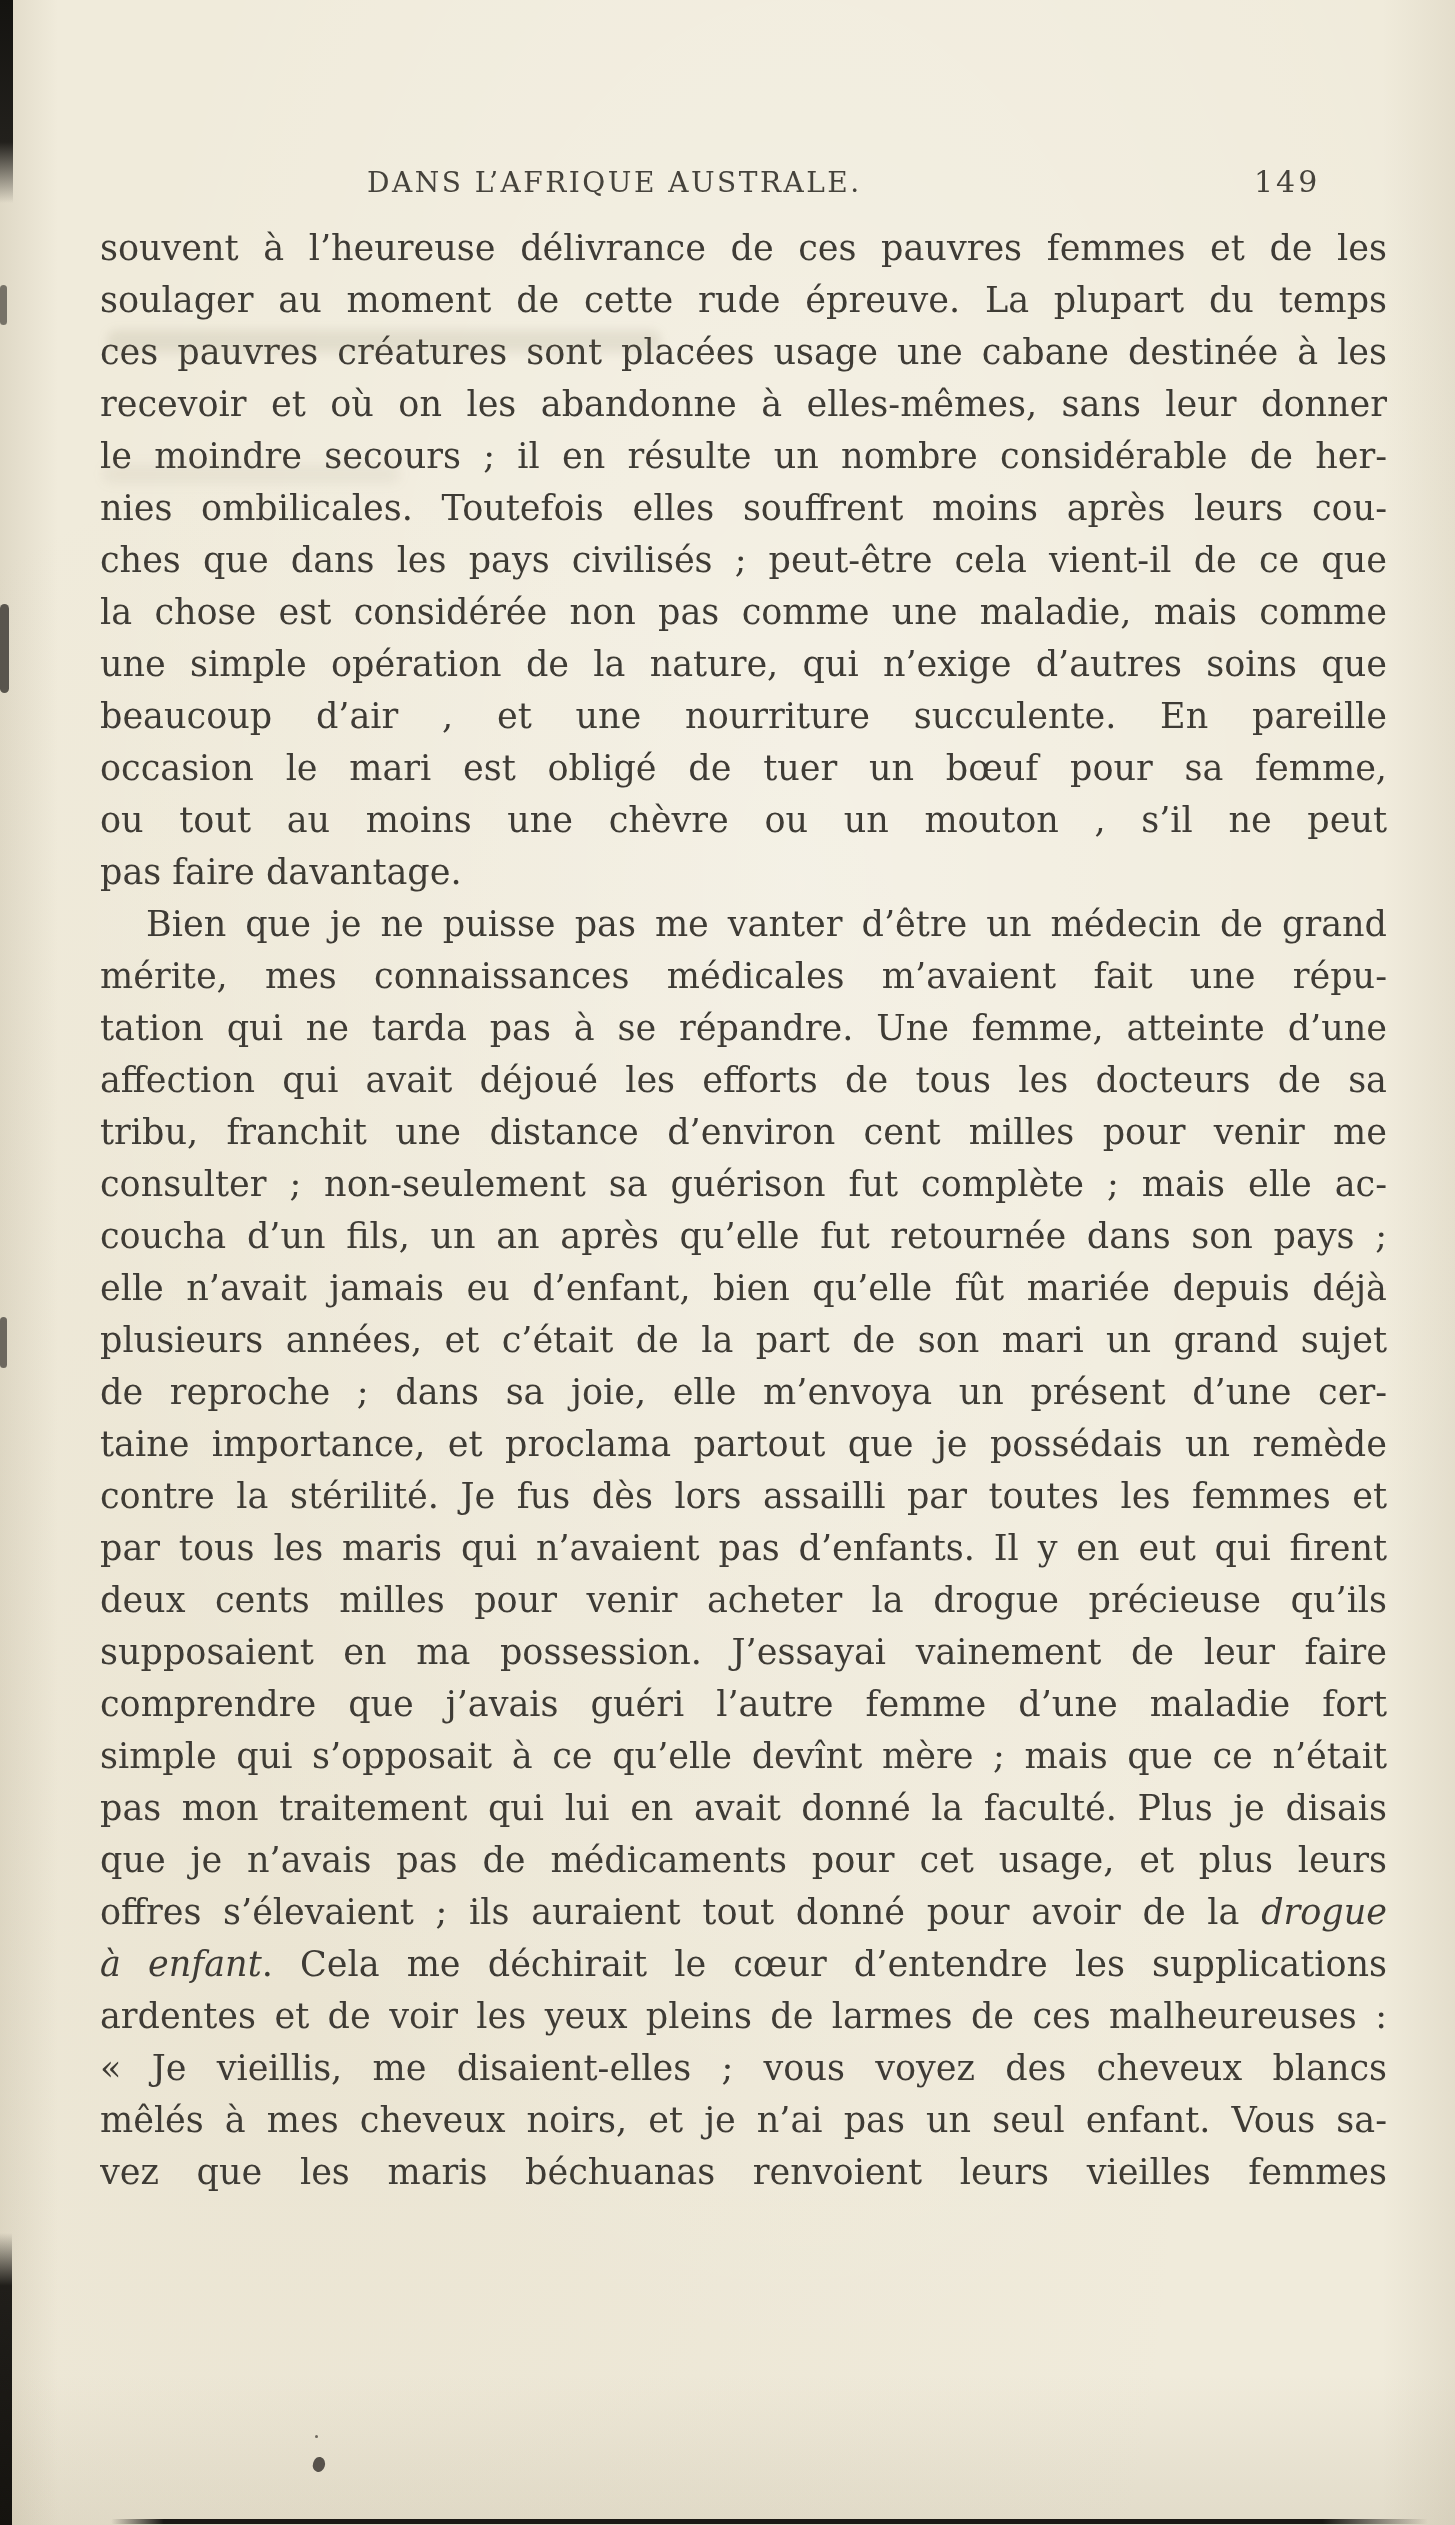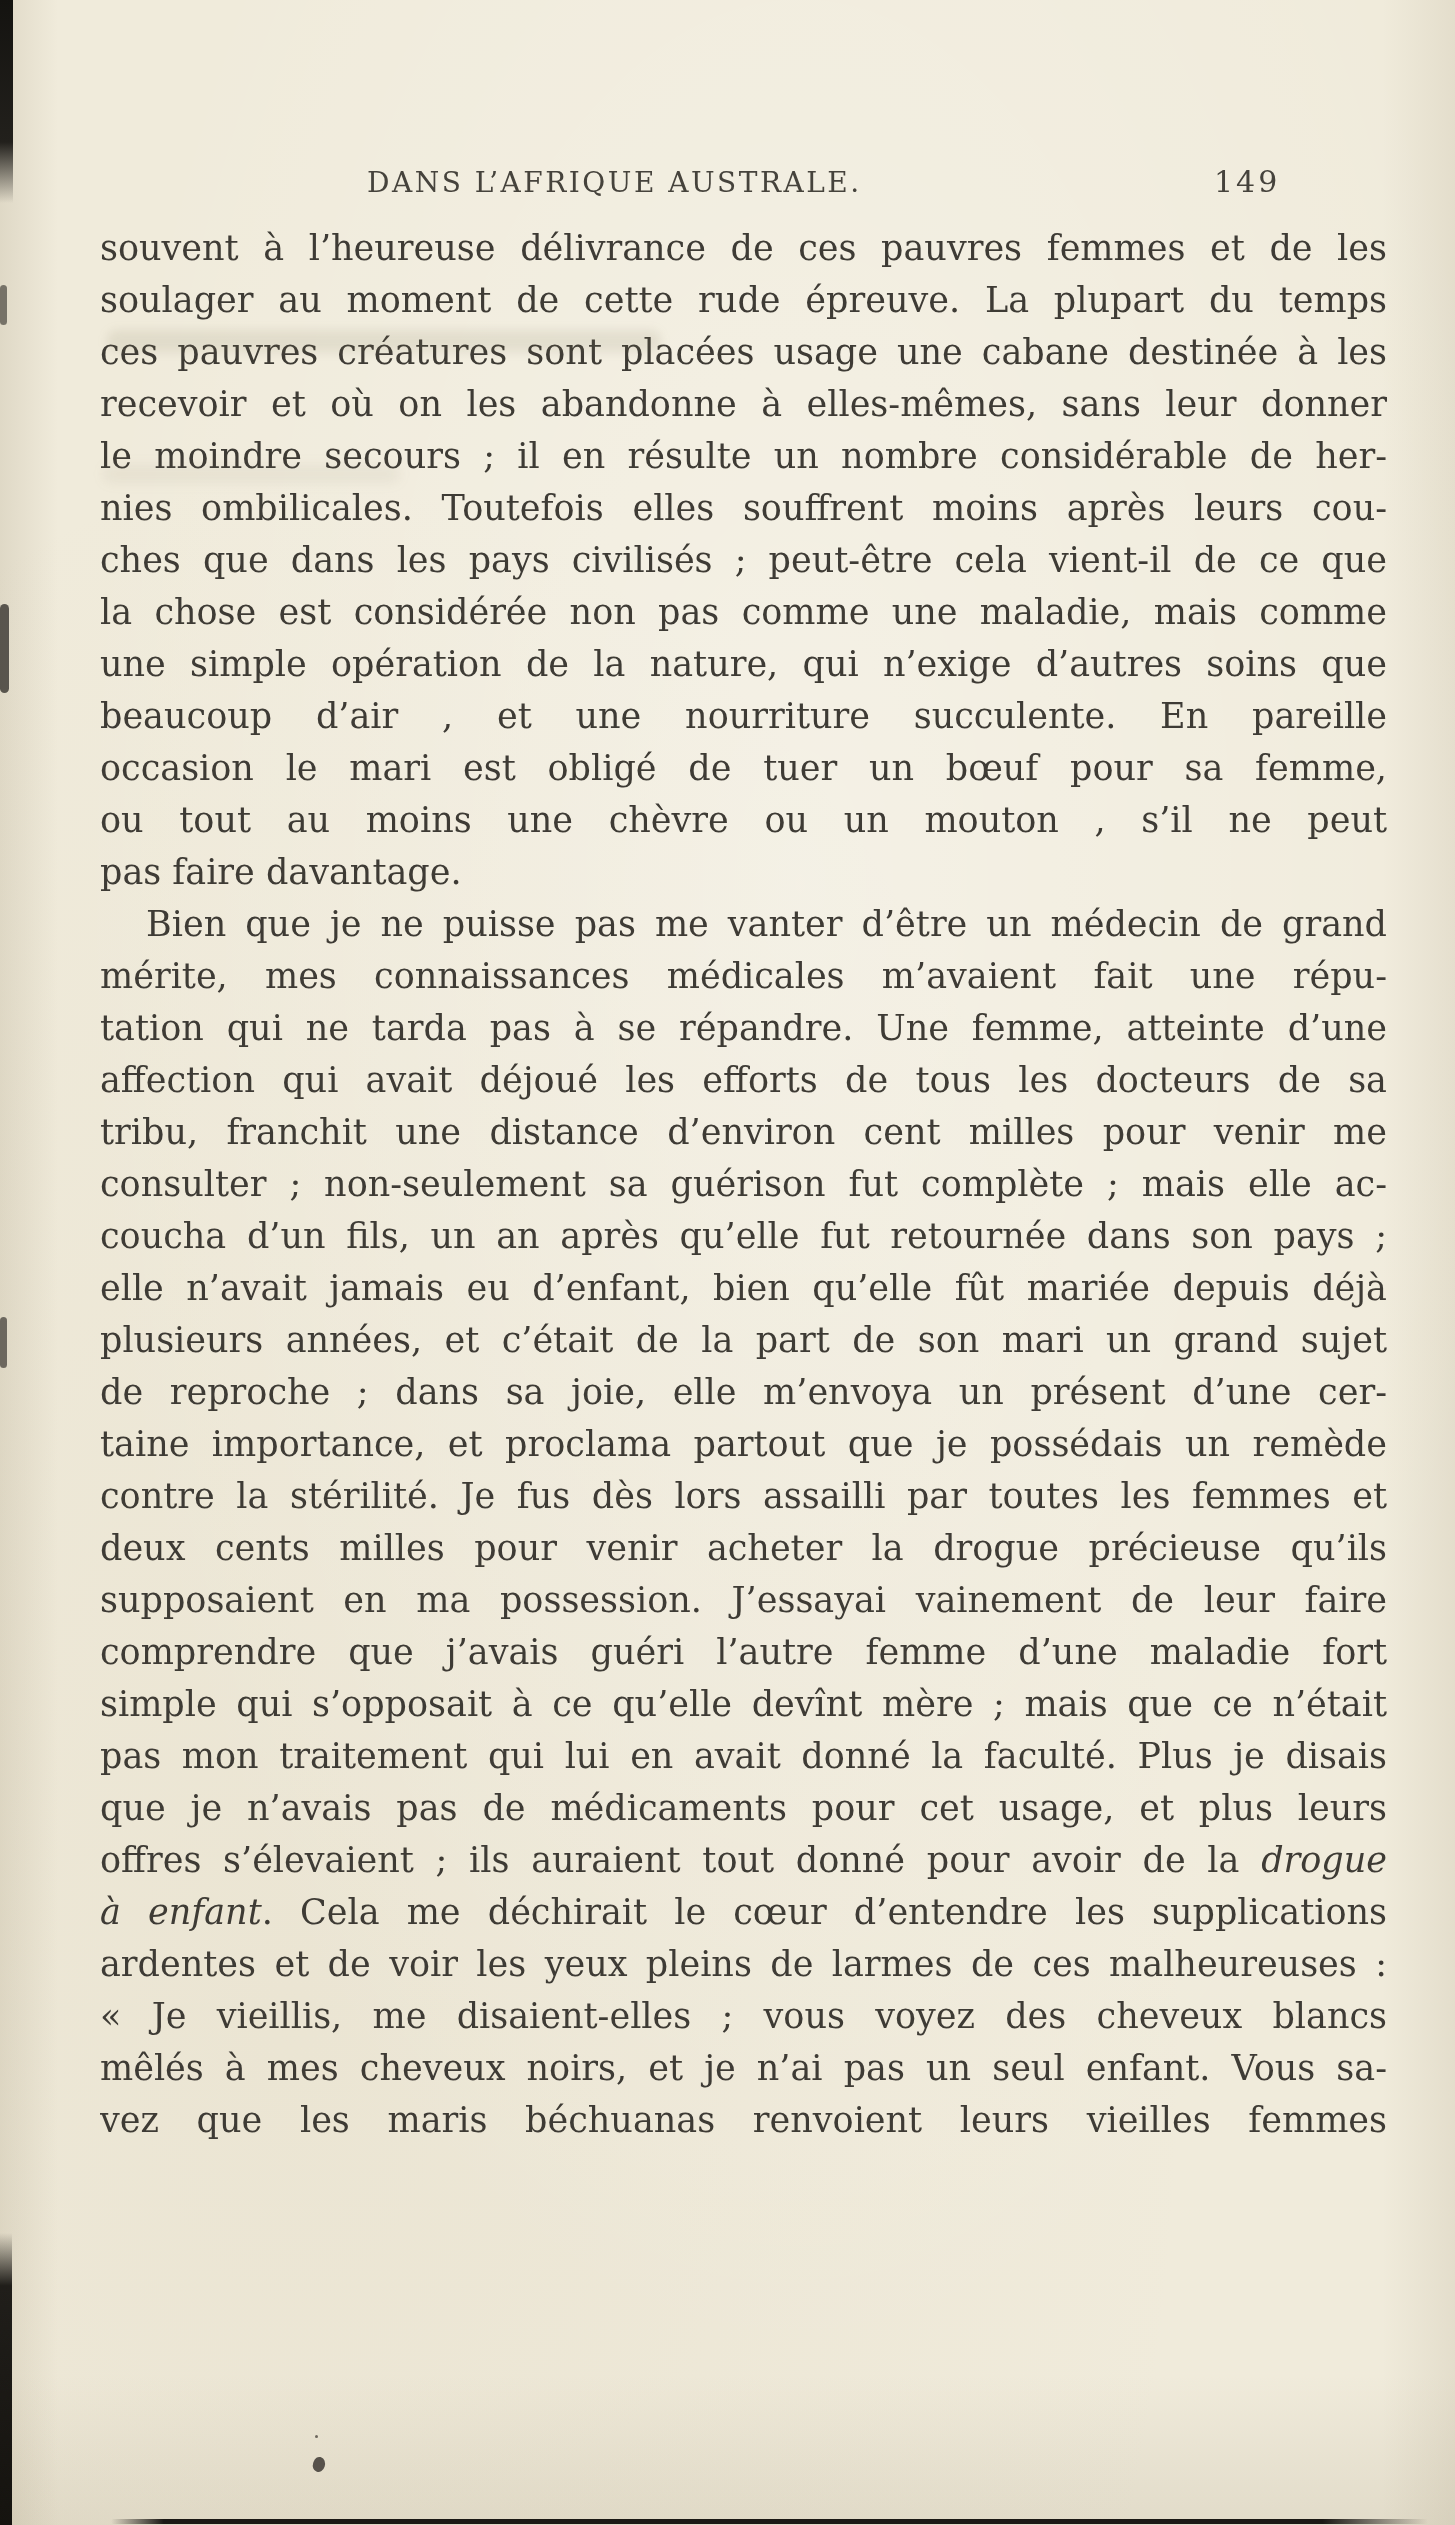--- a/index.html
+++ b/index.html
@@ -21,21 +21,21 @@
   }
   .running-head { position: absolute; top: 0; left: 0; width: 1455px; height: 218px; }
   .running-title {
     position: absolute; left: 361px; top: 166px;
     font-size: 28px; letter-spacing: 2.5px;
     color: #46433c;
     white-space: nowrap;
     margin-left: 6px;
   }
   .folio {
-    position: absolute; left: 1214px; top: 164px;
+    position: absolute; left: 1254px; top: 164px;
     font-size: 30px; letter-spacing: 3px;
     color: #46433c;
   }
   .text-block {
     position: absolute; left: 100px; top: 222px;
     width: 1287px;
     color: #3e3b35;
     font-size: 35px;
   }
   .paragraph { margin: 0; }
@@ -102,20 +102,21 @@
         <div class="line">tation qui ne tarda pas à se répandre. Une femme, atteinte d’une</div>
         <div class="line">affection qui avait déjoué les efforts de tous les docteurs de sa</div>
         <div class="line">tribu, franchit une distance d’environ cent milles pour venir me</div>
         <div class="line">consulter ; non-seulement sa guérison fut complète ; mais elle ac-</div>
         <div class="line">coucha d’un fils, un an après qu’elle fut retournée dans son pays ;</div>
         <div class="line">elle n’avait jamais eu d’enfant, bien qu’elle fût mariée depuis déjà</div>
         <div class="line">plusieurs années, et c’était de la part de son mari un grand sujet</div>
         <div class="line">de reproche ; dans sa joie, elle m’envoya un présent d’une cer-</div>
         <div class="line">taine importance, et proclama partout que je possédais un remède</div>
         <div class="line">contre la stérilité. Je fus dès lors assailli par toutes les femmes et</div>
+        <div class="line">par tous les maris qui n’avaient pas d’enfants. Il y en eut qui firent</div>
         <div class="line">deux cents milles pour venir acheter la drogue précieuse qu’ils</div>
         <div class="line">supposaient en ma possession. J’essayai vainement de leur faire</div>
         <div class="line">comprendre que j’avais guéri l’autre femme d’une maladie fort</div>
         <div class="line">simple qui s’opposait à ce qu’elle devînt mère ; mais que ce n’était</div>
         <div class="line">pas mon traitement qui lui en avait donné la faculté. Plus je disais</div>
         <div class="line">que je n’avais pas de médicaments pour cet usage, et plus leurs</div>
         <div class="line">offres s’élevaient ; ils auraient tout donné pour avoir de la <i>drogue</i></div>
         <div class="line"><i>à enfant</i>. Cela me déchirait le cœur d’entendre les supplications</div>
         <div class="line">ardentes et de voir les yeux pleins de larmes de ces malheureuses :</div>
         <div class="line">« Je vieillis, me disaient-elles ; vous voyez des cheveux blancs</div>

